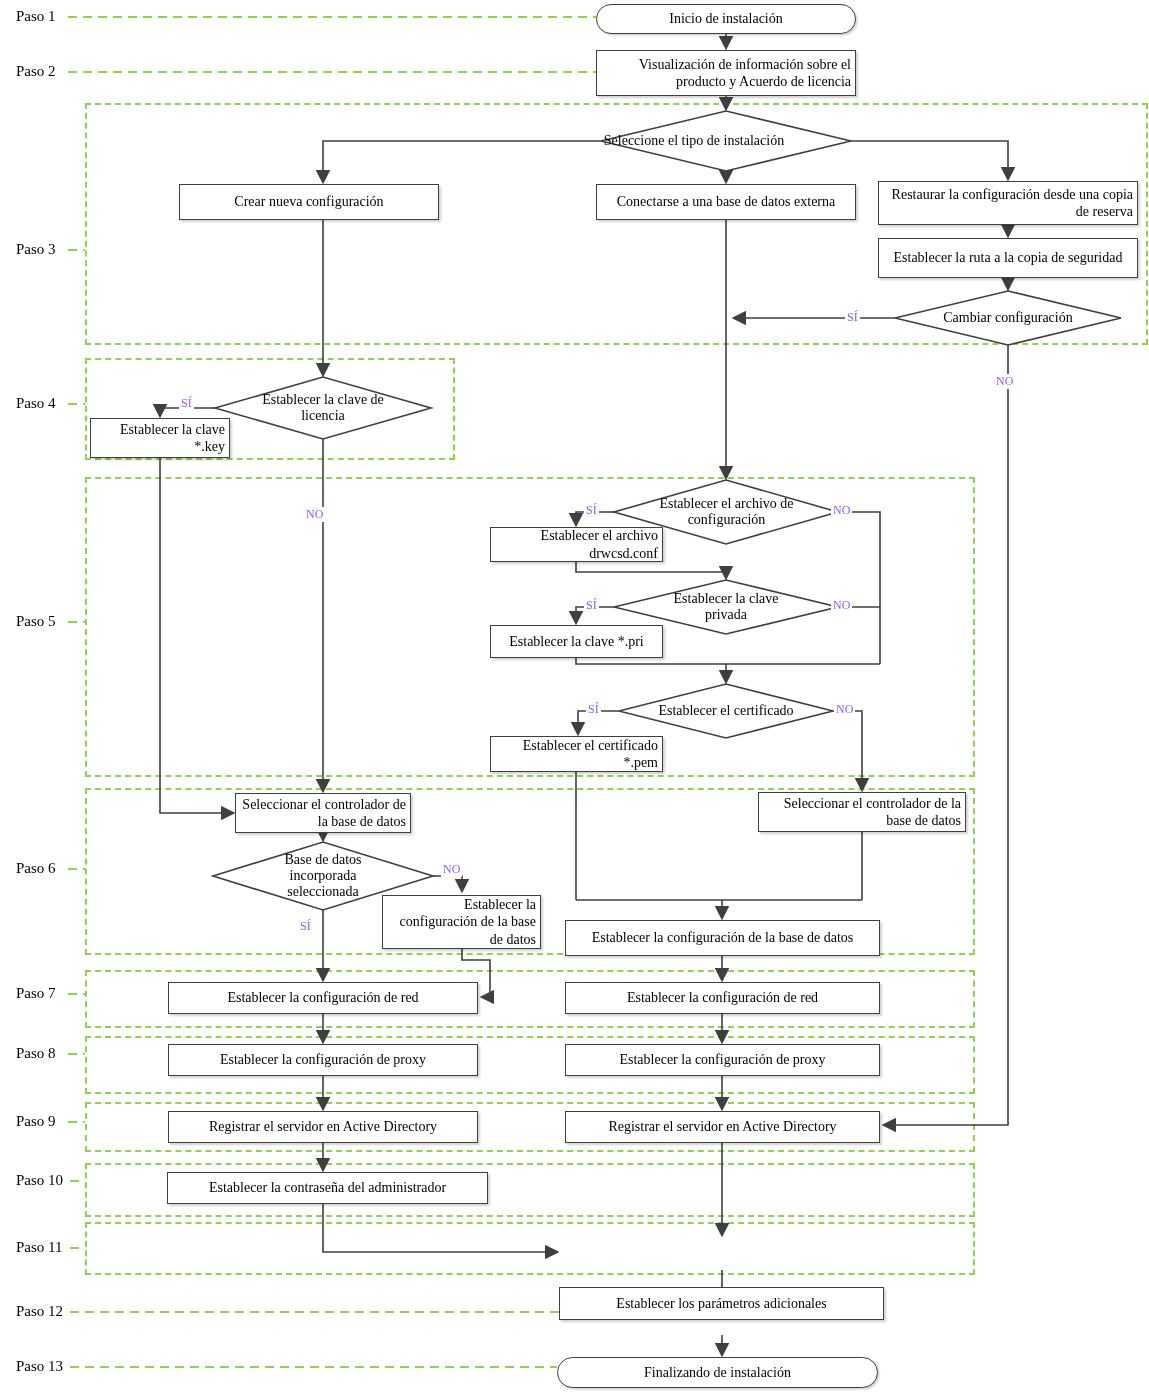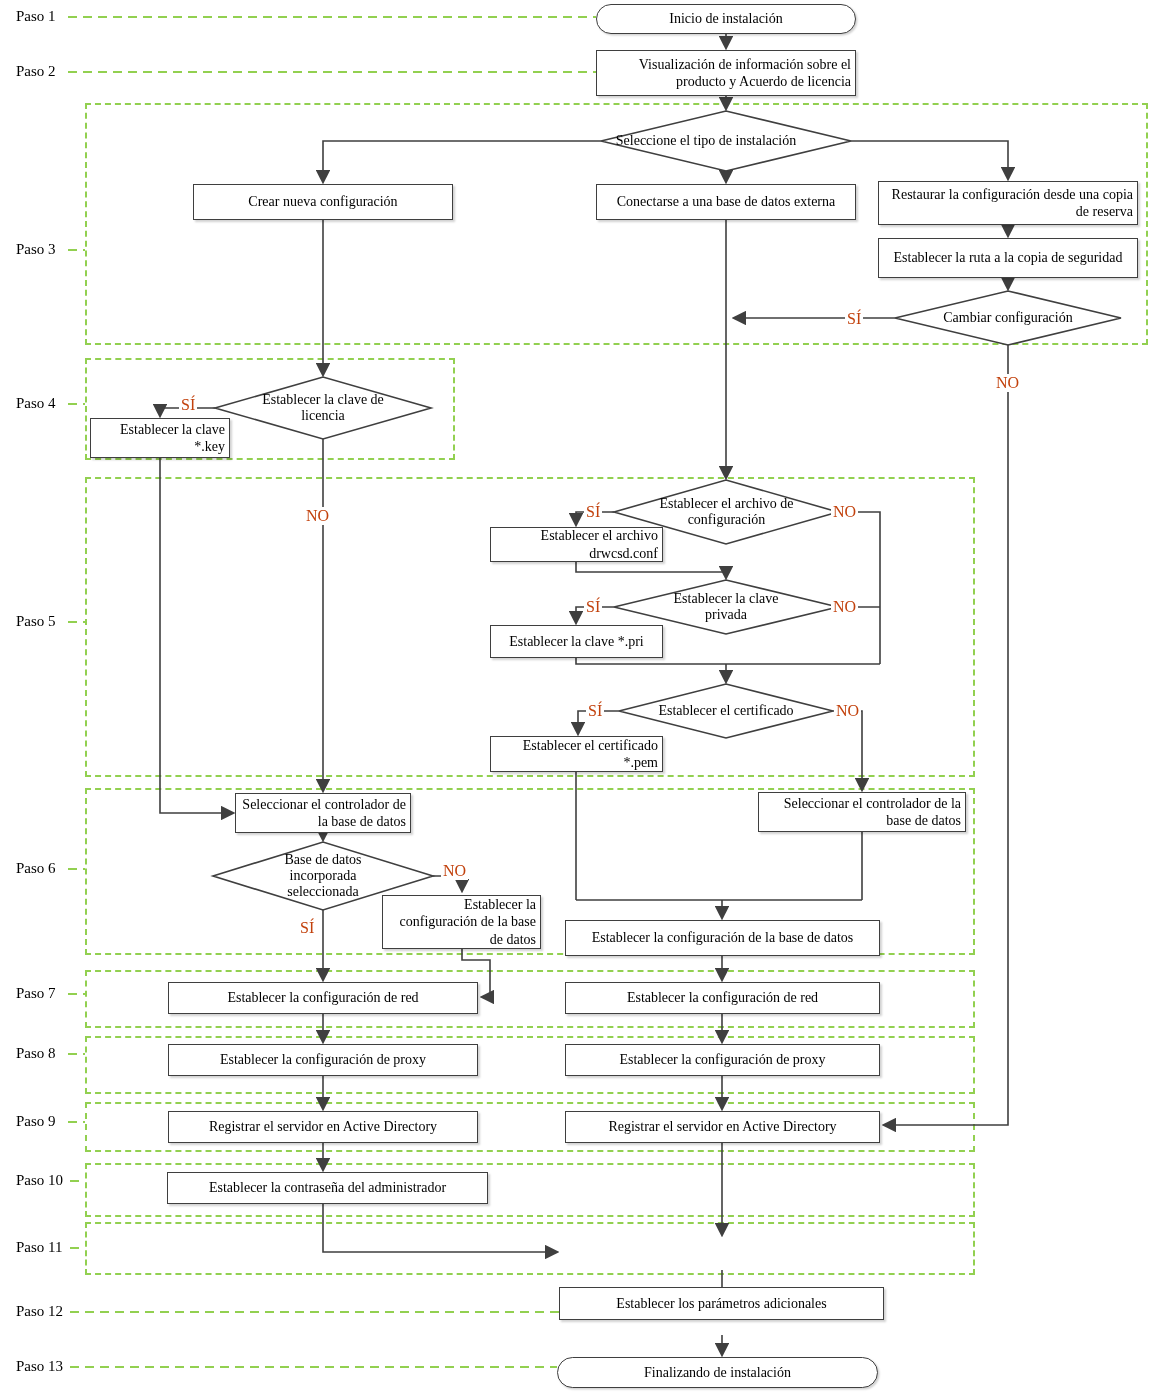--- a/index.html
+++ b/index.html
@@ -10,21 +10,21 @@
          background:repeating-linear-gradient(90deg,#92d050 0 9px,transparent 9px 15px);}
   .paso{position:absolute;font-size:15px;color:#000;white-space:nowrap;z-index:2;}
   svg.flow{position:absolute;left:0;top:0;z-index:2;}
   .node{position:absolute;background:#fff;border:1.5px solid #3f3f3f;box-sizing:border-box;
         display:flex;align-items:center;justify-content:center;text-align:right;
         font-size:14px;line-height:1.25;color:#000;padding:1px 4px;z-index:3;
         box-shadow:1.5px 1.5px 2px rgba(0,0,0,0.18);}
   .stadium{border-radius:16px;}
   .dtext{position:absolute;display:flex;align-items:center;justify-content:center;text-align:center;
          font-size:14px;line-height:1.15;color:#000;z-index:3;}
-  .yn{position:absolute;background:#fff;font-size:16px;color:#c2410c;padding:0 2px;z-index:4;}
+  .yn{position:absolute;background:#fff;font-size:12px;color:#8b5cf6;padding:0 2px;z-index:4;}
 </style>
 </head>
 <body>
 
 <div id="canvas">
 
   <div class="gbox" style="left:85px;top:103px;width:1063px;height:242px"></div>
   <div class="gbox" style="left:85px;top:358px;width:370px;height:102px"></div>
   <div class="gbox" style="left:85px;top:477px;width:890px;height:300px"></div>
   <div class="gbox" style="left:85px;top:788px;width:890px;height:167px"></div>
@@ -117,21 +117,21 @@
       <polygon points="215,408 323,377 431,408 323,439"></polygon>
       <polygon points="614,512 726,480 838,512 726,544"></polygon>
       <polygon points="614,607 726,580 838,607 726,634"></polygon>
       <polygon points="619,711 726,684 833,711 726,738"></polygon>
       <polygon points="213,876 323,842 433,876 323,910"></polygon>
     </g>
   </svg>
 
   <div class="node stadium" style="left:596px;top:4px;width:260px;height:30px">Inicio de instalación</div>
   <div class="node" style="left:596px;top:50px;width:260px;height:46px">Visualización de información sobre el producto y Acuerdo de licencia</div>
-  <div class="node" style="left:193px;top:184px;width:260px;height:36px">Crear nueva configuración</div>
+  <div class="node" style="left:179px;top:184px;width:260px;height:36px">Crear nueva configuración</div>
   <div class="node" style="left:596px;top:184px;width:260px;height:36px">Conectarse a una base de datos externa</div>
   <div class="node" style="left:878px;top:181px;width:260px;height:44px">Restaurar la configuración desde una copia de reserva</div>
   <div class="node" style="left:878px;top:238px;width:260px;height:40px">Establecer la ruta a la copia de seguridad</div>
   <div class="node" style="left:90px;top:418px;width:140px;height:40px">Establecer la clave *.key</div>
   <div class="node" style="left:490px;top:527px;width:173px;height:35px">Establecer el archivo drwcsd.conf</div>
   <div class="node" style="left:490px;top:625px;width:173px;height:33px">Establecer la clave *.pri</div>
   <div class="node" style="left:490px;top:736px;width:173px;height:36px">Establecer el certificado *.pem</div>
   <div class="node" style="left:235px;top:793px;width:176px;height:40px">Seleccionar el controlador de la base de datos</div>
   <div class="node" style="left:758px;top:792px;width:208px;height:40px">Seleccionar el controlador de la base de datos</div>
   <div class="node" style="left:382px;top:895px;width:159px;height:54px">Establecer la configuración de la base de datos</div>
@@ -139,21 +139,21 @@
   <div class="node" style="left:168px;top:982px;width:310px;height:32px">Establecer la configuración de red</div>
   <div class="node" style="left:565px;top:982px;width:315px;height:32px">Establecer la configuración de red</div>
   <div class="node" style="left:168px;top:1044px;width:310px;height:32px">Establecer la configuración de proxy</div>
   <div class="node" style="left:565px;top:1044px;width:315px;height:32px">Establecer la configuración de proxy</div>
   <div class="node" style="left:168px;top:1111px;width:310px;height:32px">Registrar el servidor en Active Directory</div>
   <div class="node" style="left:565px;top:1111px;width:315px;height:32px">Registrar el servidor en Active Directory</div>
   <div class="node" style="left:167px;top:1172px;width:321px;height:32px">Establecer la contraseña del administrador</div>
   <div class="node" style="left:559px;top:1287px;width:325px;height:33px">Establecer los parámetros adicionales</div>
   <div class="node stadium" style="left:557px;top:1357px;width:321px;height:31px">Finalizando de instalación</div>
 
-  <div class="dtext" style="left:596px;top:118px;width:220px;height:46px">Seleccione el tipo de instalación</div>
+  <div class="dtext" style="left:584px;top:118px;width:220px;height:46px">Seleccione el tipo de instalación</div>
   <div class="dtext" style="left:905px;top:310px;width:206px;height:16px">Cambiar configuración</div>
   <div class="dtext" style="left:248px;top:386px;width:150px;height:44px">Establecer la clave de licencia</div>
   <div class="dtext" style="left:654px;top:496px;width:145px;height:32px">Establecer el archivo de configuración</div>
   <div class="dtext" style="left:661px;top:591px;width:130px;height:32px">Establecer la clave privada</div>
   <div class="dtext" style="left:641px;top:703px;width:170px;height:16px">Establecer el certificado</div>
   <div class="dtext" style="left:263px;top:852px;width:120px;height:48px">Base de datos incorporada seleccionada</div>
 
   <div class="yn" style="left:845px;top:310px">SÍ</div>
   <div class="yn" style="left:994px;top:374px">NO</div>
   <div class="yn" style="left:179px;top:396px">SÍ</div>

